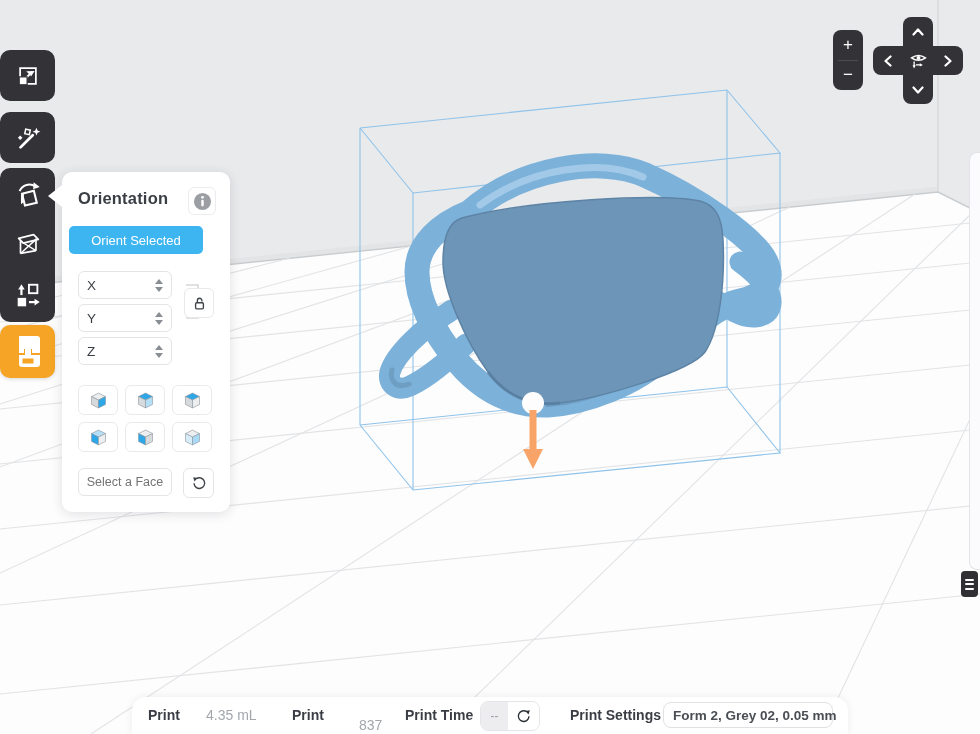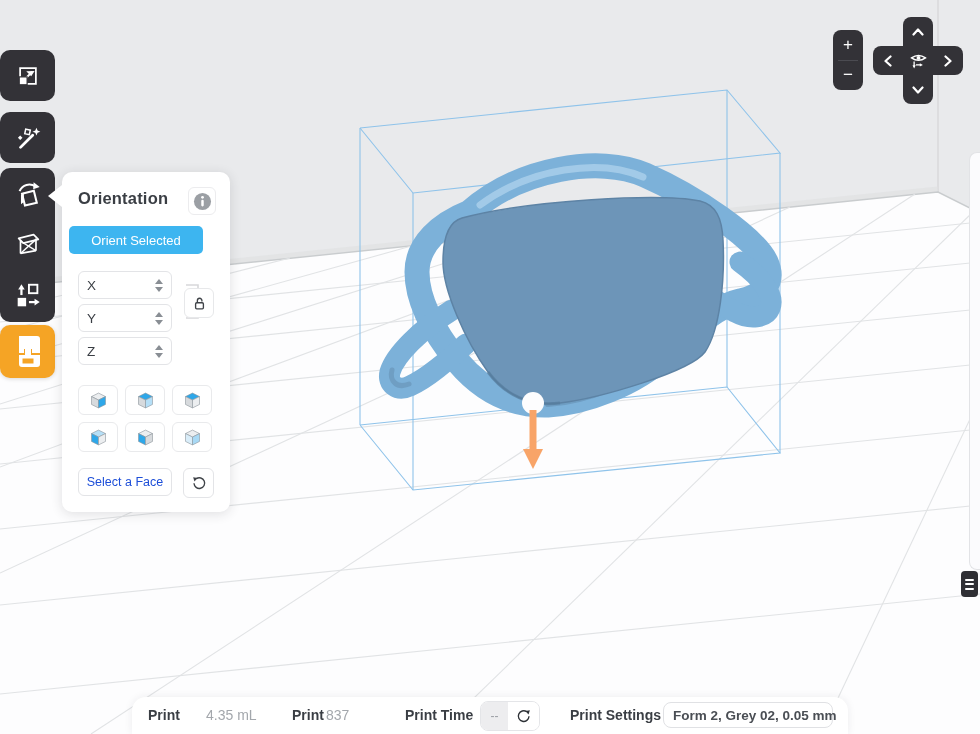--- a/index.html
+++ b/index.html
@@ -30,21 +30,21 @@
   .axis-input{flex:1;min-width:0;border:none;outline:none;font-size:13px;margin-left:4px;
     font-family:"Liberation Sans",sans-serif;background:transparent;}
   .spinners{display:flex;flex-direction:column;gap:3px;align-items:center;cursor:pointer;}
   .tri-up{width:0;height:0;border-left:4px solid transparent;border-right:4px solid transparent;border-bottom:5px solid #898e94;}
   .tri-dn{width:0;height:0;border-left:4px solid transparent;border-right:4px solid transparent;border-top:5px solid #898e94;}
   .lock-btn{left:122px;top:116px;width:28px;height:28px;background:#fff;border:1px solid #e7e8ea;border-radius:6px;
     display:flex;align-items:center;justify-content:center;cursor:pointer;z-index:2;}
   .cube-btn{width:38px;height:28px;background:#fff;border:1px solid #e9eaec;border-radius:6px;
     display:flex;align-items:center;justify-content:center;cursor:pointer;}
   .select-face-btn{left:16px;top:296px;width:94px;height:28px;background:#fff;border:1px solid #e3e4e7;
-    border-radius:6px;font-size:12.5px;color:#1d4ed8;font-family:"Liberation Sans",sans-serif;cursor:pointer;}
+    border-radius:6px;font-size:12.5px;color:#737373;font-family:"Liberation Sans",sans-serif;cursor:pointer;}
   .reset-btn{left:121px;top:296px;width:29px;height:28px;background:#fff;border:1px solid #e3e4e7;border-radius:6px;
     display:flex;align-items:center;justify-content:center;cursor:pointer;}
   
   .zoom-pill{left:833px;top:30px;width:30px;height:60px;background:#333237;border-radius:8px;z-index:4;}
   .zoom-half{width:30px;height:30px;display:flex;align-items:center;justify-content:center;
     color:#fff;font-size:17px;cursor:pointer;}
   .zoom-div{position:absolute;left:5px;top:30px;width:20px;height:1px;background:#4b4b51;}
   .dpad-v{left:903px;top:17px;width:30px;height:87px;background:#333237;border-radius:8px;z-index:3;}
   .dpad-h{left:873px;top:46px;width:90px;height:29px;background:#333237;border-radius:8px;z-index:3;}
   .dpad-btn{position:absolute;width:30px;height:29px;display:flex;align-items:center;justify-content:center;cursor:pointer;z-index:4;}
@@ -359,21 +359,21 @@
     <span class="list-bar"></span>
       <span class="list-bar"></span>
       <span class="list-bar"></span>
   </span>
 </div>
 
 <div class="abs status-bar">
   <span class="sb-label" style="left:16px;">Print</span>
   <span class="sb-value" style="left:74px;text-align:center;">4.35 mL</span>
   <span class="sb-label" style="left:160px;">Print</span>
-  <span class="sb-value" style="left:194px;">837</span>
+  <span class="sb-value" style="left:227px;margin-top:10px;">837</span>
   <span class="sb-label" style="left:273px;">Print Time</span>
   <div class="pt-control">
     <div class="pt-value">--</div>
     <div class="pt-refresh">
       <svg width="16" height="16" viewBox="0 0 24 24">
         <path d="M16,5.5 A8,8 0 1 0 19.5,12.5" fill="none" stroke="#2f3338" stroke-width="2.1"></path>
         <polygon points="20.8,3.2 14,4.6 18.8,9.6" fill="#2f3338"></polygon>
       </svg>
     </div>
   </div>

